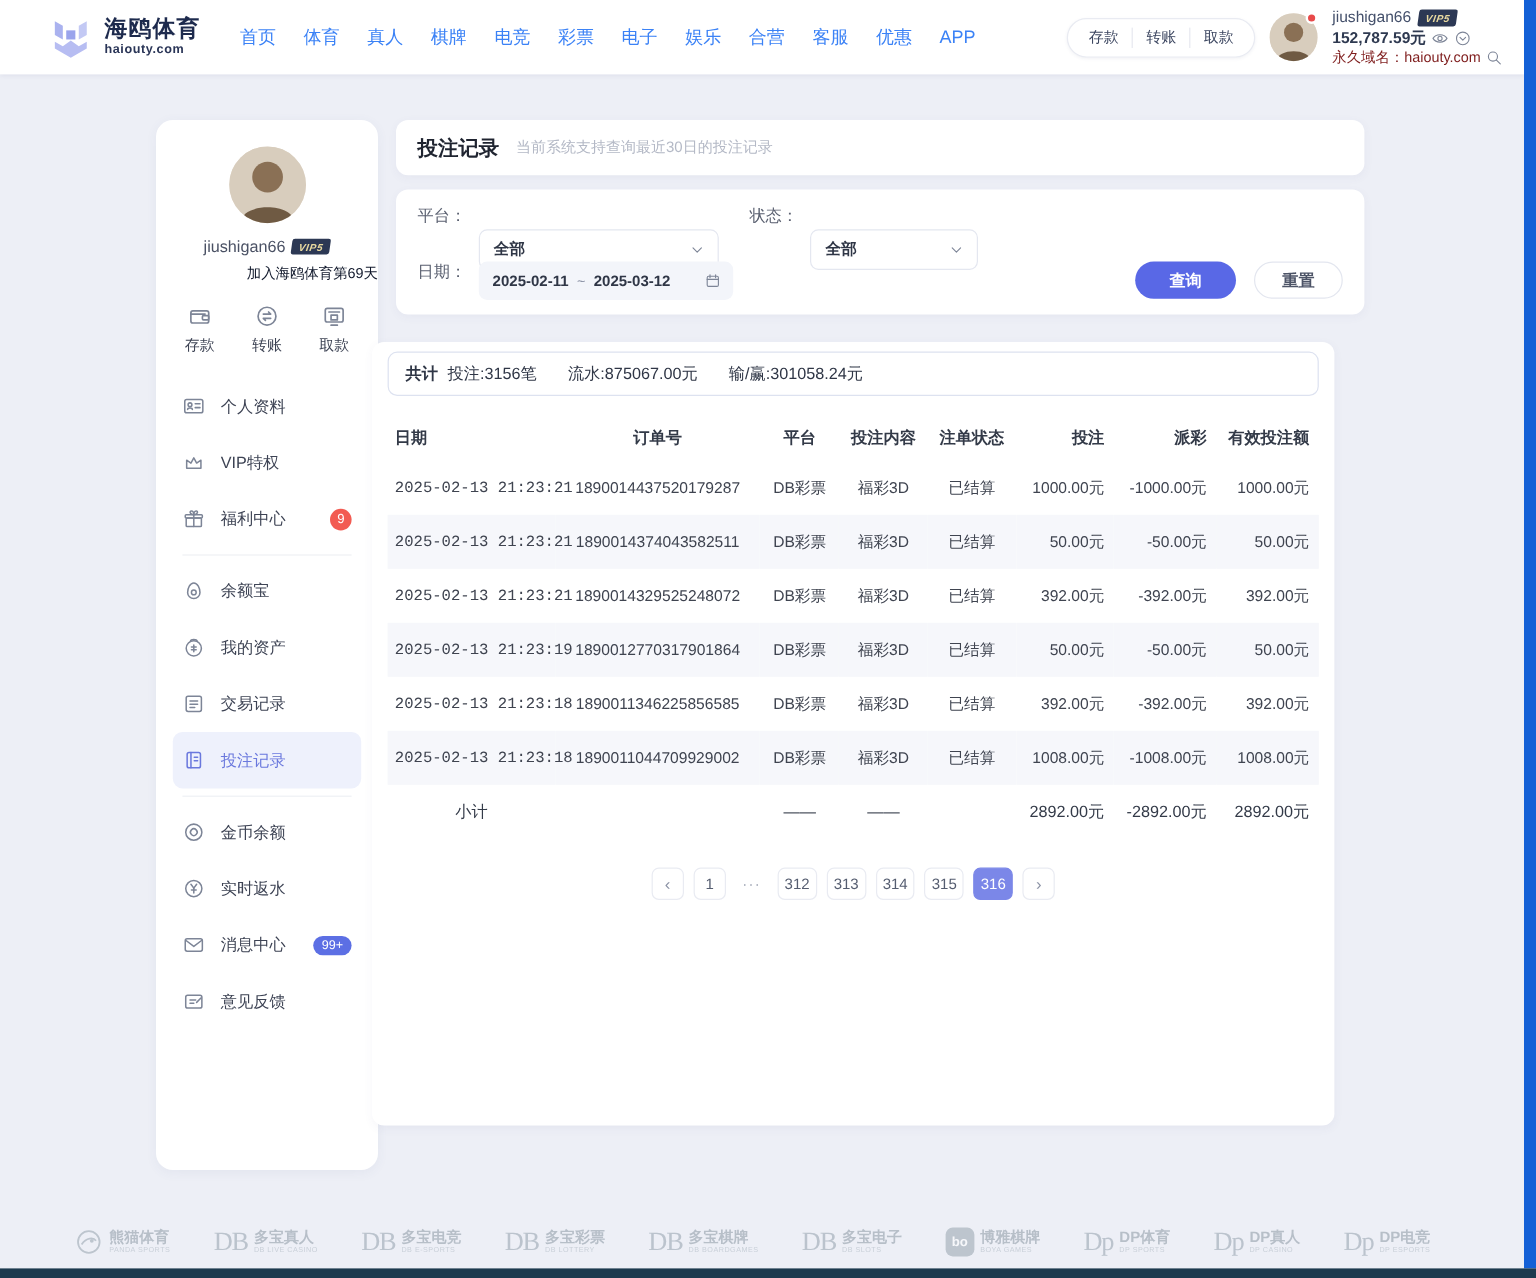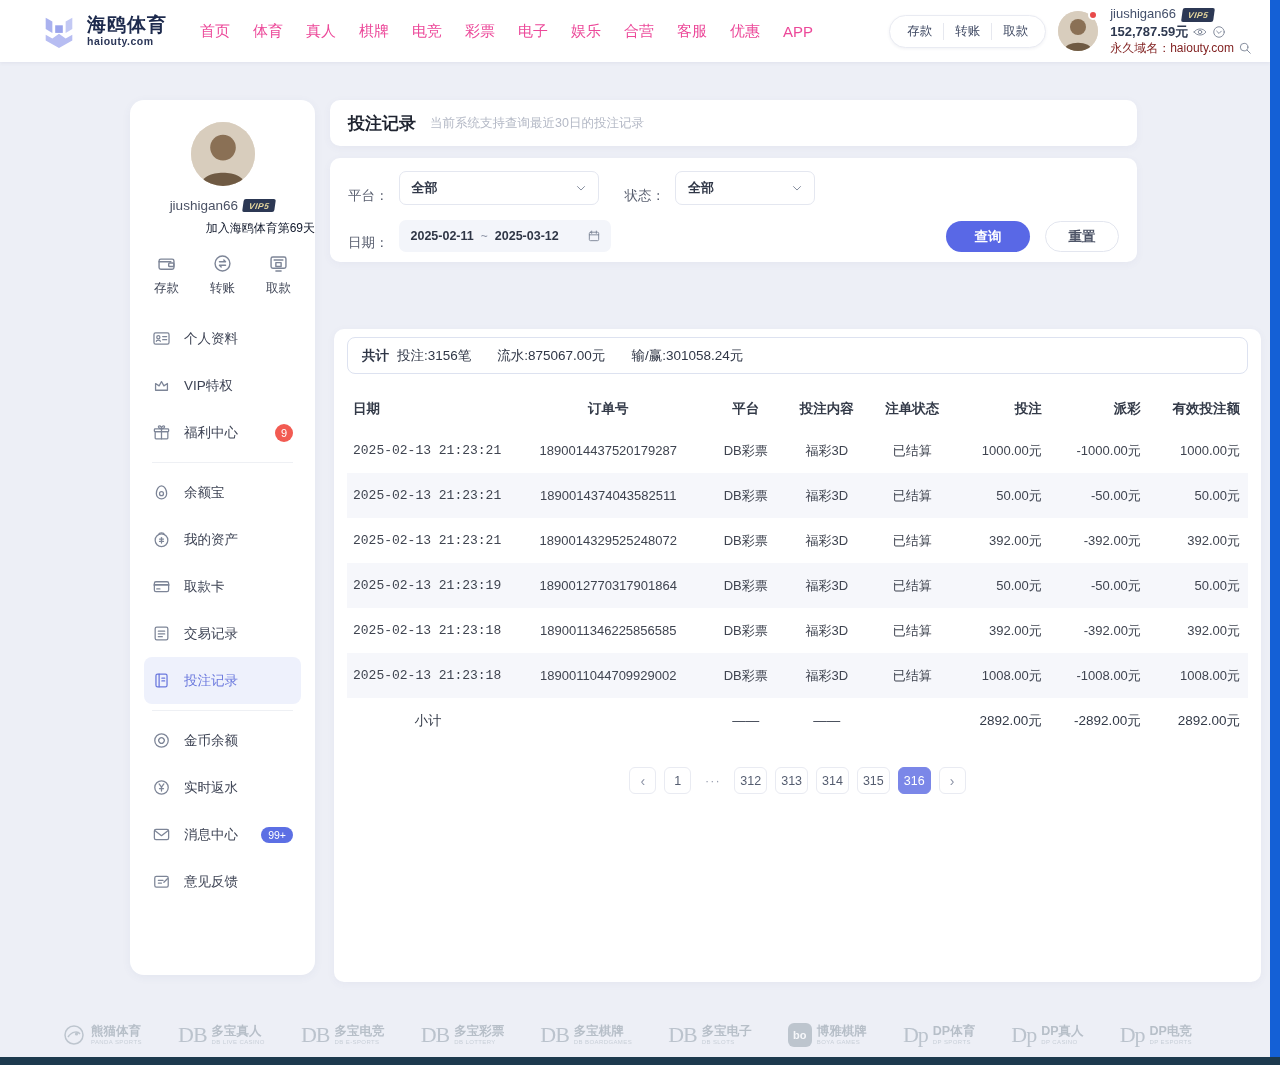--- a/index.html
+++ b/index.html
@@ -7,21 +7,21 @@
   body { font-family:"Liberation Sans","DejaVu Sans",sans-serif; background:#edeff6; position:relative; color:#3a4254; }
 
   
   .topbar { position:absolute; top:0; left:0; width:1270px; height:62px; background:#ffffff;
             display:flex; align-items:center; padding:0 18px 0 40px; box-shadow:0 1px 4px rgba(60,70,120,.08); z-index:5; }
   .logo { display:flex; align-items:center; gap:9px; margin-right:30px; }
   .logo-mark { width:38px; height:38px; }
   .logo-text-cn { font-size:19px; font-weight:bold; color:#1d2a4d; letter-spacing:1px; line-height:1.05; }
   .logo-text-en { font-size:10.5px; font-weight:bold; color:#2a3557; letter-spacing:.5px; }
   .nav { display:flex; align-items:center; gap:17px; }
-  .nav-item { font-size:15px; color:#ec4899; padding:6px 3px; cursor:pointer; white-space:nowrap; }
+  .nav-item { font-size:15px; color:#3b82f6; padding:6px 3px; cursor:pointer; white-space:nowrap; }
   .top-right { margin-left:auto; display:flex; align-items:center; gap:12px; }
   .pill-actions { display:flex; align-items:center; background:#fff; border:1px solid #e9ebf2; border-radius:17px;
                   height:33px; padding:0 6px; box-shadow:0 1px 3px rgba(60,70,120,.07); }
   .pill-actions span { font-size:12.5px; color:#3c4660; padding:0 11px; cursor:pointer; position:relative; }
   .pill-actions span + span { border-left:1px solid #e6e8ef; }
   .avatar-wrap { position:relative; }
   .avatar { border-radius:50%; overflow:hidden; display:block; background:#e7ded2; }
   .avatar.small { width:40px; height:40px; }
   .red-dot { position:absolute; top:-1px; right:0; width:10px; height:10px; border-radius:50%; background:#e84a4a; border:2px solid #fff; }
   .user-block { display:flex; flex-direction:column; gap:1px; line-height:1.25; }
@@ -60,41 +60,41 @@
   .menu-item.active .icn { stroke:#6a78dd; }
 
   
   .title-card { position:absolute; left:330px; top:100px; width:807px; height:46px; background:#fff; border-radius:10px;
                 display:flex; align-items:center; padding:0 18px; box-shadow:0 2px 8px rgba(70,80,130,.05); }
   .page-title { font-size:17px; font-weight:bold; color:#1f2430; }
   .page-subtitle { font-size:12.5px; color:#b4b9c6; margin-left:14px; }
 
   .filter-card { position:absolute; left:330px; top:158px; width:807px; height:104px; background:#fff; border-radius:10px;
                  padding:13px 18px; box-shadow:0 2px 8px rgba(70,80,130,.05); }
-  .f-row { display:flex; align-items:flex-end; height:34px; }
+  .f-row { display:flex; align-items:flex-start; height:34px; }
   .f-row + .f-row { margin-top:13px; }
   .f-label { font-size:13.5px; color:#5a6070; margin-right:10px; white-space:nowrap; }
   .select { width:200px; height:34px; border:1px solid #e4e7f0; border-radius:7px; background:#fff;
             display:flex; align-items:center; padding:0 10px 0 12px; cursor:pointer;margin-top:20px; }
   .select.narrow { width:140px; }
   .select .val { font-size:13px; color:#2f3646; font-weight:600; flex:1; }
   .date-box { width:212px; height:32px; background:#f3f5fa; border-radius:7px; display:flex; align-items:center;
               padding:0 10px 0 12px; cursor:pointer; }
   .date-box .dt { font-size:12.5px; font-weight:bold; color:#2f3646; }
   .date-box .sep { font-size:12px; color:#8b92a5; margin:0 7px; }
   .quick-group { display:flex; align-items:center; background:#f4f5f9; border-radius:7px; height:32px; margin-left:22px; padding:0 3px; }
   .quick-item { font-size:13px; color:#6a7184; padding:5px 12px; border-radius:6px; cursor:pointer; white-space:nowrap; }
   .quick-item.active { color:#23293a; font-weight:bold; background:#fff; box-shadow:0 1px 3px rgba(60,70,120,.1); }
   .btn { height:31px; border-radius:16px; font-size:13.5px; display:flex; align-items:center; justify-content:center;
          cursor:pointer; border:none; font-family:inherit;font-weight:bold; }
   .btn-primary { width:84px; background:#5968e6; color:#fff; margin-left:auto; }
   .btn-ghost { width:74px; background:#fff; color:#4d5467; border:1px solid #e3e6ef; margin-left:15px; }
 
-  .table-card { position:absolute; left:334px; top:285px; width:927px; height:653px; background:#fff; border-radius:10px;
-                padding:8px 13px; box-shadow:0 2px 8px rgba(70,80,130,.05);margin-top:44px; }
+  .table-card { position:absolute; left:310px; top:285px; width:802px; height:653px; background:#fff; border-radius:10px;
+                padding:8px 13px; box-shadow:0 2px 8px rgba(70,80,130,.05); }
   .summary-box { border:1px solid #dde2f0; border-radius:8px; height:37px; display:flex; align-items:center;
                  padding:0 14px; font-size:13.5px; color:#2f3646; }
   .summary-box b { font-weight:600; }
   .summary-box .seg { margin-right:26px; }
   table.records { width:100%; border-collapse:collapse; table-layout:fixed; margin-top:16px; }
   table.records th { font-size:13.5px; font-weight:600; color:#333a48; height:38px; }
   table.records td { font-size:13px; color:#3f4450; height:45px; white-space:nowrap; }
   table.records tbody tr:nth-child(even) { background:#f6f7fb; }
   .col-date { text-align:left; padding-left:6px;font-family:Liberation Mono, monospace; }
   .col-c { text-align:center; }
@@ -271,28 +271,20 @@
           <circle cx="12" cy="13" r="8"></circle>
           <path d="M8.5 5.5 C9 3 15 3 15.5 5.5"></path>
           <path d="M12 9.5 L12 16.5"></path>
           <path d="M9.5 11.5 L14.5 11.5"></path>
           <path d="M9.5 14.5 L14.5 14.5"></path>
         </svg>
       <span class="lbl">我的资产</span>
     </div>
     <div class="menu-item">
       <svg class="icn" viewBox="0 0 24 24">
-          <rect x="3" y="6" width="18" height="12.5" rx="2"></rect>
-          <path d="M3 10 L21 10" stroke-width="2.4"></path>
-          <path d="M6 15 L10 15"></path>
-        </svg>
-      <span class="lbl">取款卡</span>
-    </div>
-    <div class="menu-item">
-      <svg class="icn" viewBox="0 0 24 24">
           <rect x="4" y="4" width="16" height="16" rx="2"></rect>
           <path d="M8 9 L16 9"></path>
           <path d="M8 12.5 L16 12.5"></path>
           <path d="M8 16 L13 16"></path>
         </svg>
       <span class="lbl">交易记录</span>
     </div>
     <div class="menu-item active">
       <svg class="icn" viewBox="0 0 24 24">
           <rect x="5" y="4" width="14" height="16" rx="2"></rect>

